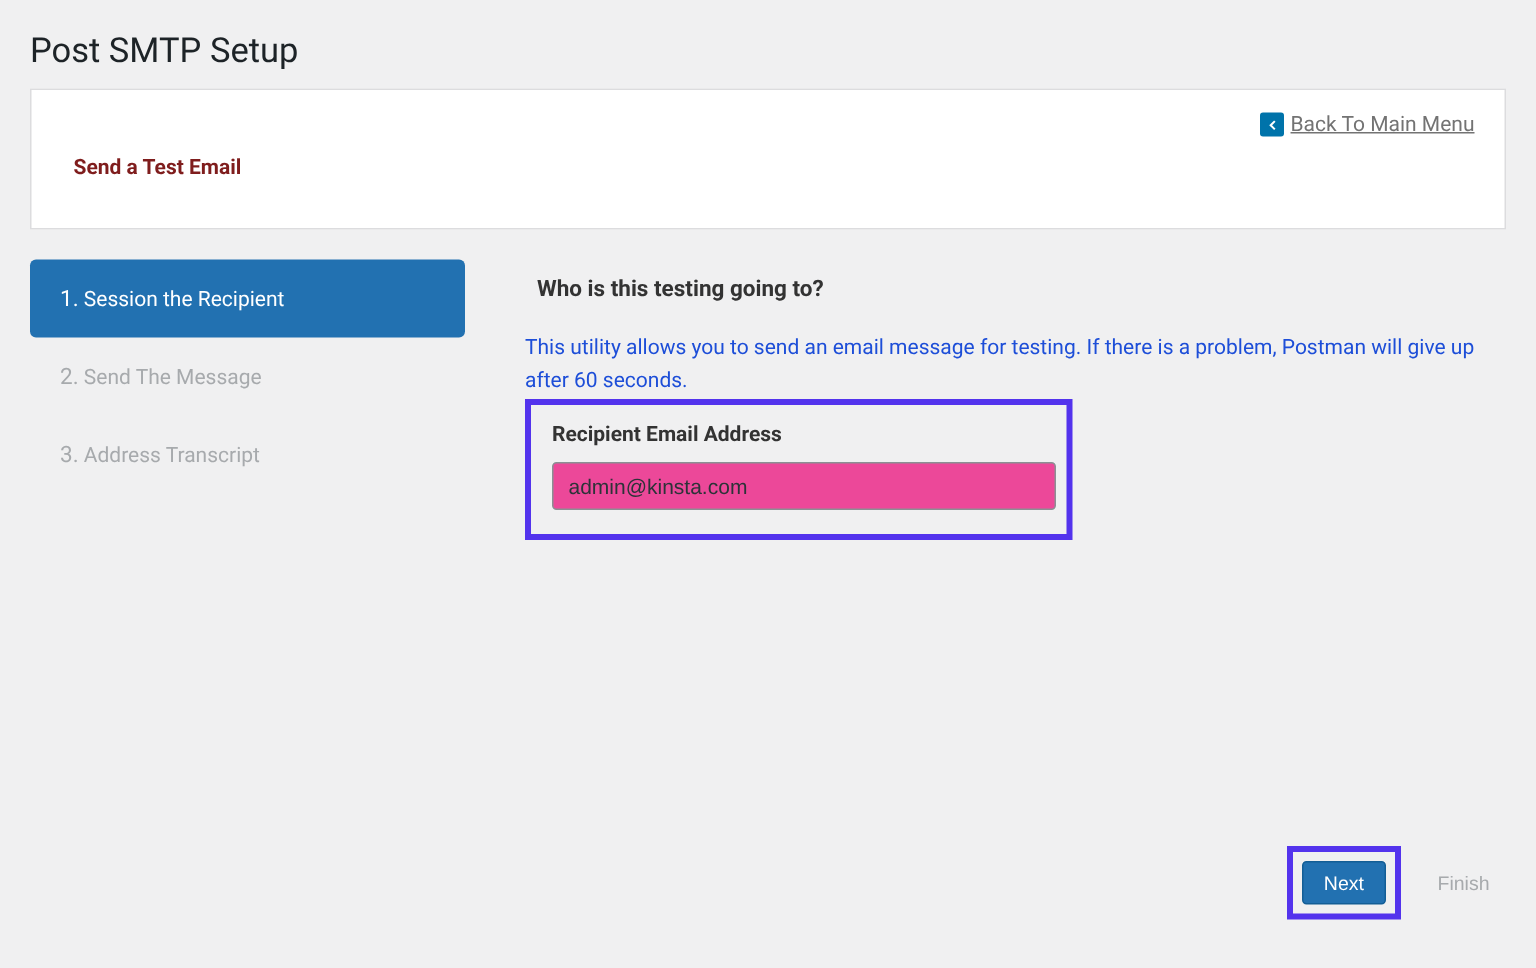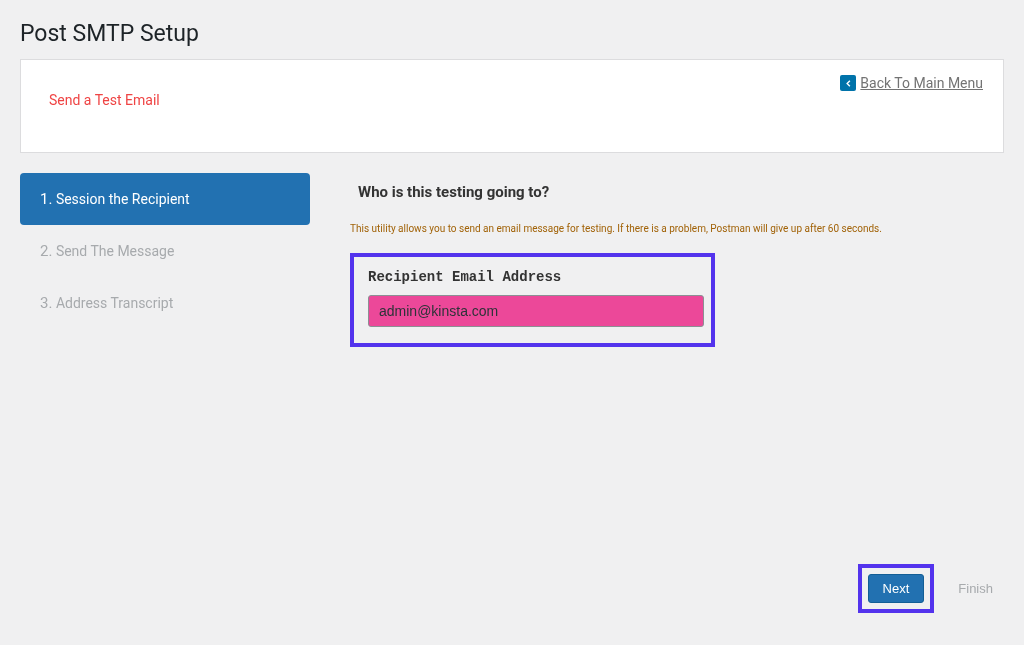--- a/index.html
+++ b/index.html
@@ -24,23 +24,23 @@
     .header-card {
       background: #fff;
       border: 1px solid #dcdcde;
       padding: 20px 28px;
       position: relative;
       margin-bottom: 20px;
       height: 94px;
     }
     .header-title {
       font-size: 14px;
-      font-weight: 400;
-      color: #ef4444;
-      margin-top: 12px;
+      font-weight: 700;
+      color: #7f1d1d;
+      margin-top: 24px;
     }
     .back-link {
       position: absolute;
       top: 15px;
       right: 20px;
       color: #737373;
       font-size: 14px;
       text-decoration: underline;
       display: flex;
       align-items: center;
@@ -85,37 +85,35 @@
       position: relative;
       min-height: 440px;
     }
     .panel-heading {
       font-size: 15px;
       font-weight: 700;
       color: #333;
       padding: 10px 0 20px 8px;
     }
     .panel-description {
-      font-size: 10px;
-      color: #a16207;
+      font-size: 14px;
+      color: #1d4ed8;
       line-height: 1.6;
-      margin-bottom: 16px;
     }
     .highlight-box {
       border: 4px solid #5333ed;
       padding: 12px 14px 16px 14px;
       width: 365px;
       background: #f0f0f1;
     }
     .field-label {
       font-size: 14px;
       font-weight: 700;
       color: #333;
       margin-bottom: 10px;
-      font-family: Liberation Mono, monospace;
     }
     .email-input {
       width: 336px;
       padding: 7px 10px;
       font-size: 14px;
       border: 1px solid #8c8f94;
       border-radius: 3px;
       background: #ec4899;
       color: #2c3338;
     }

